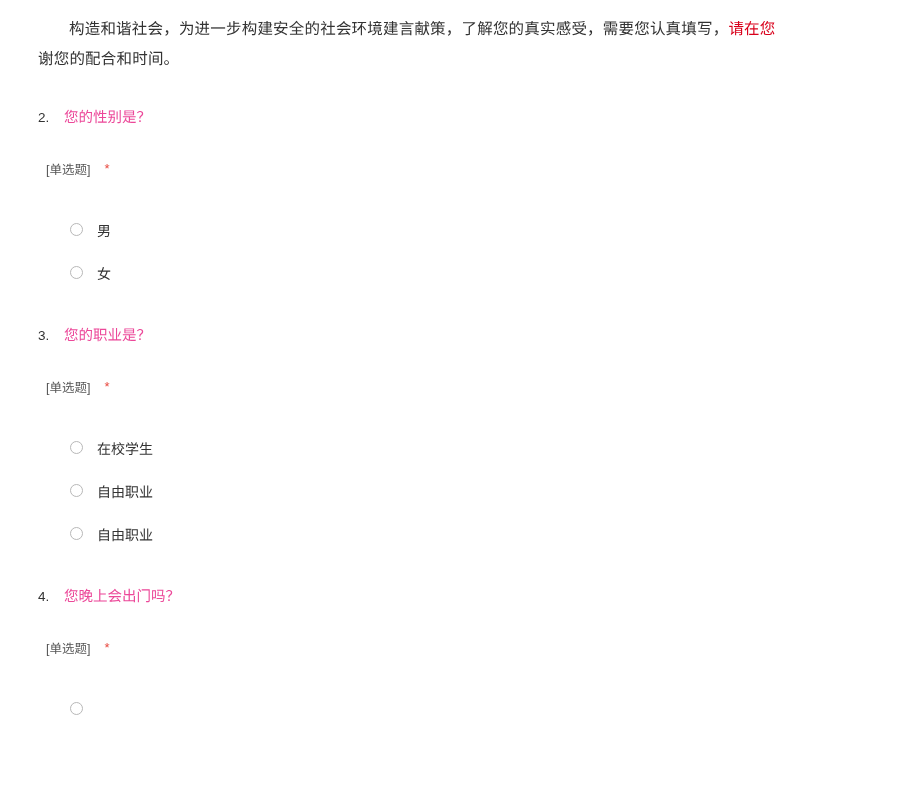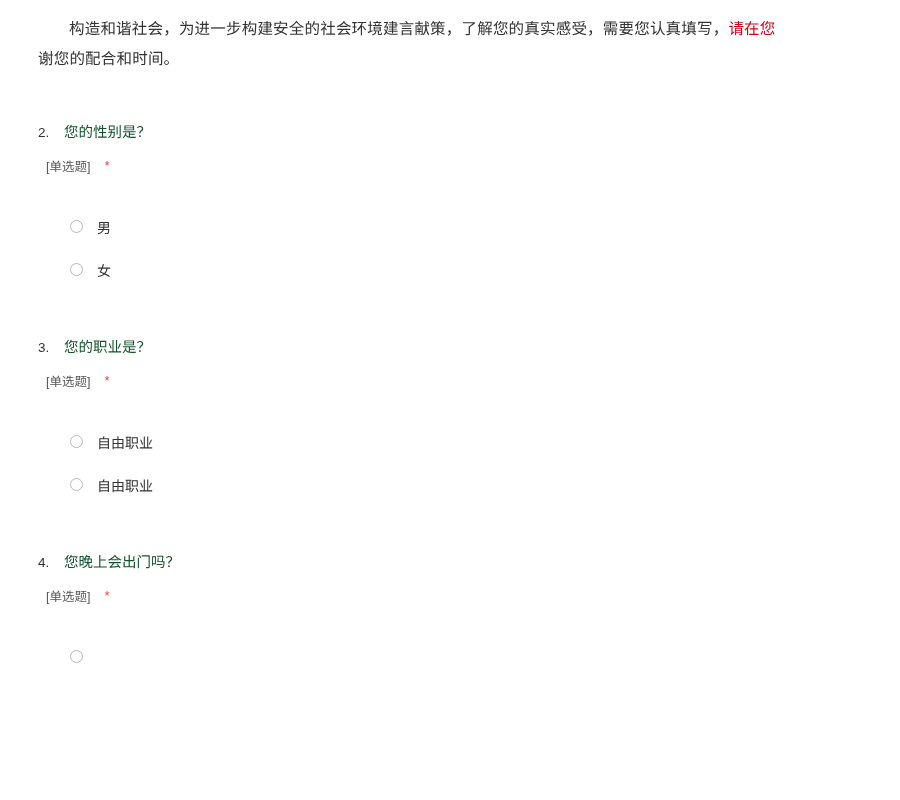--- a/index.html
+++ b/index.html
@@ -73,27 +73,26 @@
     color: #333333;
   }
   .q-num {
     width: 26px;
     flex: 0 0 26px;
     color: #333333;
     font-size: 13.5px;
   }
   .q-title {
     font-size: 14.5px;
-    color: #14532d;
-    margin-top: 15px;
+    color: #ec4899;
   }
   .q-meta {
     display: flex;
     align-items: center;
-    margin-top: 12px;
+    margin-top: 30px;
     padding-left: 8px;
     font-size: 12.5px;
     color: #555555;
   }
   .q-type {
     color: #555555;
     font-size: 12.5px;
   }
   .q-required {
     color: #e8483f;
@@ -169,20 +168,24 @@
         <span class="q-num">3.</span>
         <span class="q-title">您的职业是？</span>
       </div>
       <div class="q-meta">
         <span class="q-type">[单选题]</span>
         <span class="q-required">*</span>
       </div>
       <div class="options">
         <div class="option">
           <span class="radio"></span>
+          <span class="opt-label">在校学生</span>
+        </div>
+        <div class="option">
+          <span class="radio"></span>
           <span class="opt-label">自由职业</span>
         </div>
         <div class="option">
           <span class="radio"></span>
           <span class="opt-label">自由职业</span>
         </div>
       </div>
     </div>
 
     <div class="q-gap"></div>

